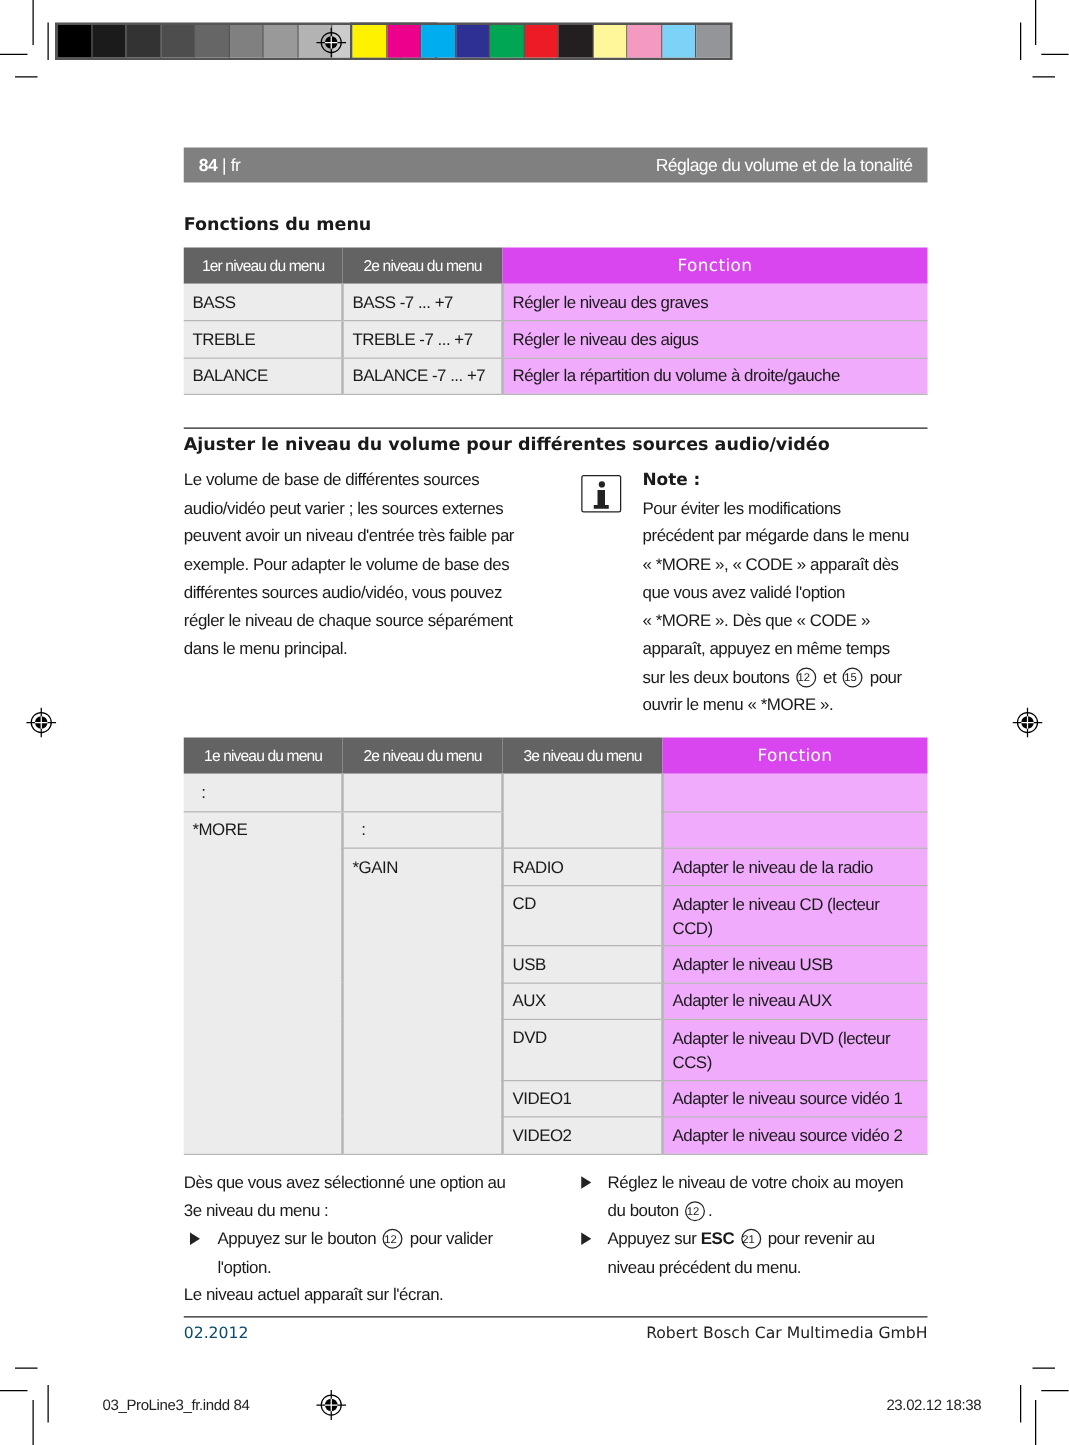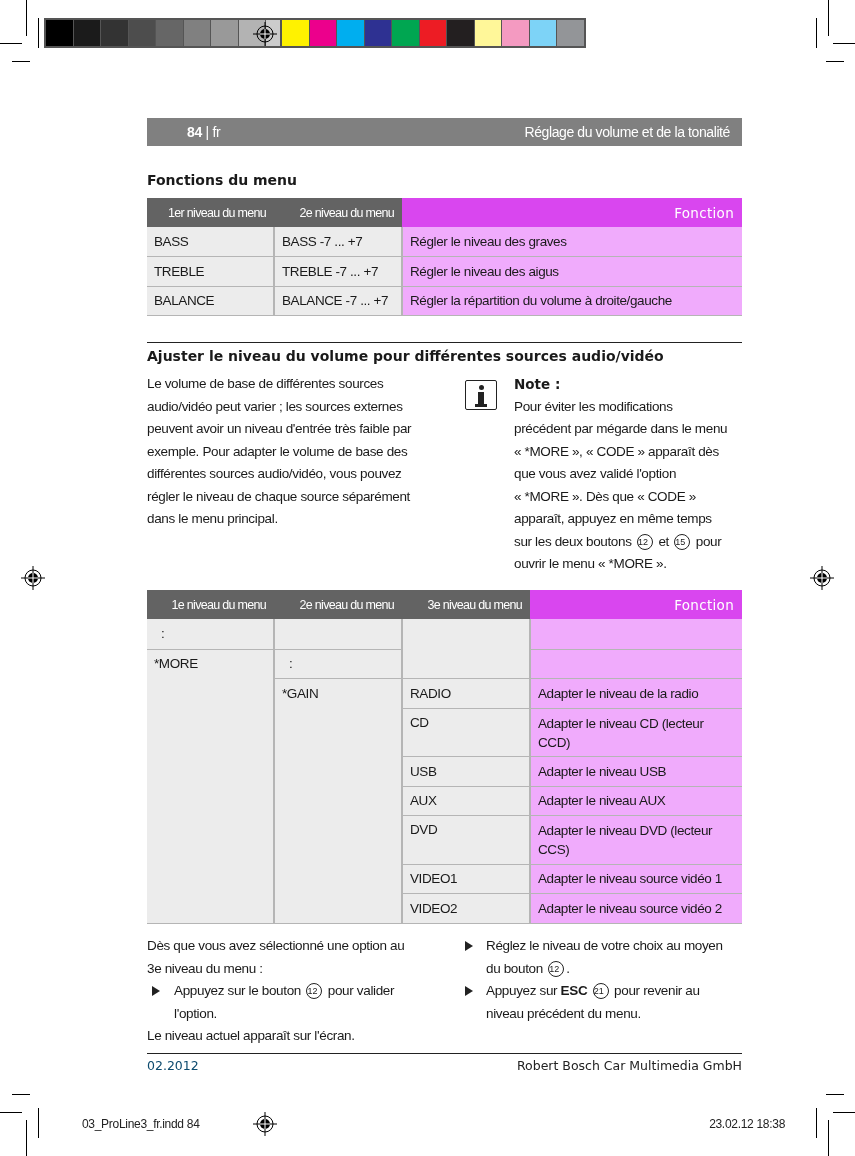--- a/index.html
+++ b/index.html
@@ -9,26 +9,26 @@
   
   .cm { position:absolute; background:#000; }
   
   .bar { position:absolute; top:18px; height:30px; display:flex; border:2px solid #555; box-sizing:border-box; }
   .bar span { display:block; width:17.6px; height:26px; border-right:1px solid #555; }
   .bar span:last-child { border-right:none; }
   .reg { position:absolute; width:24px; height:24px; }
   
   .header-band { position:absolute; left:147px; top:118px; width:595px; height:28px; background:#808080; color:#fff;
                  font-family:"Liberation Sans Narrow","Liberation Sans", sans-serif; font-size:14px; }
-  .header-band .left { position:absolute; left:12px; top:6px; letter-spacing:-0.3px;margin-left:28px; }
+  .header-band .left { position:absolute; left:12px; top:6px; letter-spacing:-0.3px; }
   .header-band .left b { font-weight:bold; }
   .header-band .right { position:absolute; right:12px; top:6px; letter-spacing:-0.4px; }
   h2.sec { position:absolute; margin:0; font-family:"DejaVu Sans", sans-serif; font-size:14px; font-weight:bold; color:#1a1a1a; }
   table.t { position:absolute; border-collapse:collapse; font-size:13.5px; letter-spacing:-0.4px; }
-  table.t th { background:#636363; color:#fff; font-weight:normal; text-align:right; padding:0 8px; height:29px; font-size:12.5px; letter-spacing:-0.7px; }
+  table.t th { background:#636363; color:#fff; font-weight:normal; text-align:center; padding:0 8px; height:29px; font-size:12.5px; letter-spacing:-0.7px; }
   table.t th.fn { background:#d946ef; font-family:"DejaVu Sans", sans-serif; font-size:13.5px; letter-spacing:0.3px; }
   table.t td { background:#ececec; border-bottom:1px solid #b5b5b5; padding:0 7px; vertical-align:top; }
   table.t td.fn { background:#f0abfc; }
   table.t td.vl { border-right:2px solid #b5b5b5; }
   .p { position:absolute; font-size:13.5px; line-height:22.5px; letter-spacing:-0.35px; }
   .circ { display:inline-block; width:14px; height:14px; border:1px solid #222; border-radius:50%; font-size:9px; line-height:14px; vertical-align:1px; letter-spacing:0; margin:0 2px; }
   .bullet { display:inline-block; width:0; height:0; border-left:8px solid #222; border-top:5px solid transparent; border-bottom:5px solid transparent; }
   .rule { position:absolute; height:1px; background:#222; }
   .info-icon { position:absolute; left:465px; top:380px; width:32px; height:30px; border:1.5px solid #222; border-radius:2px; box-sizing:border-box; }
   .info-icon .dot { position:absolute; left:12.5px; top:4px; width:5px; height:5px; background:#222; border-radius:50%; }

